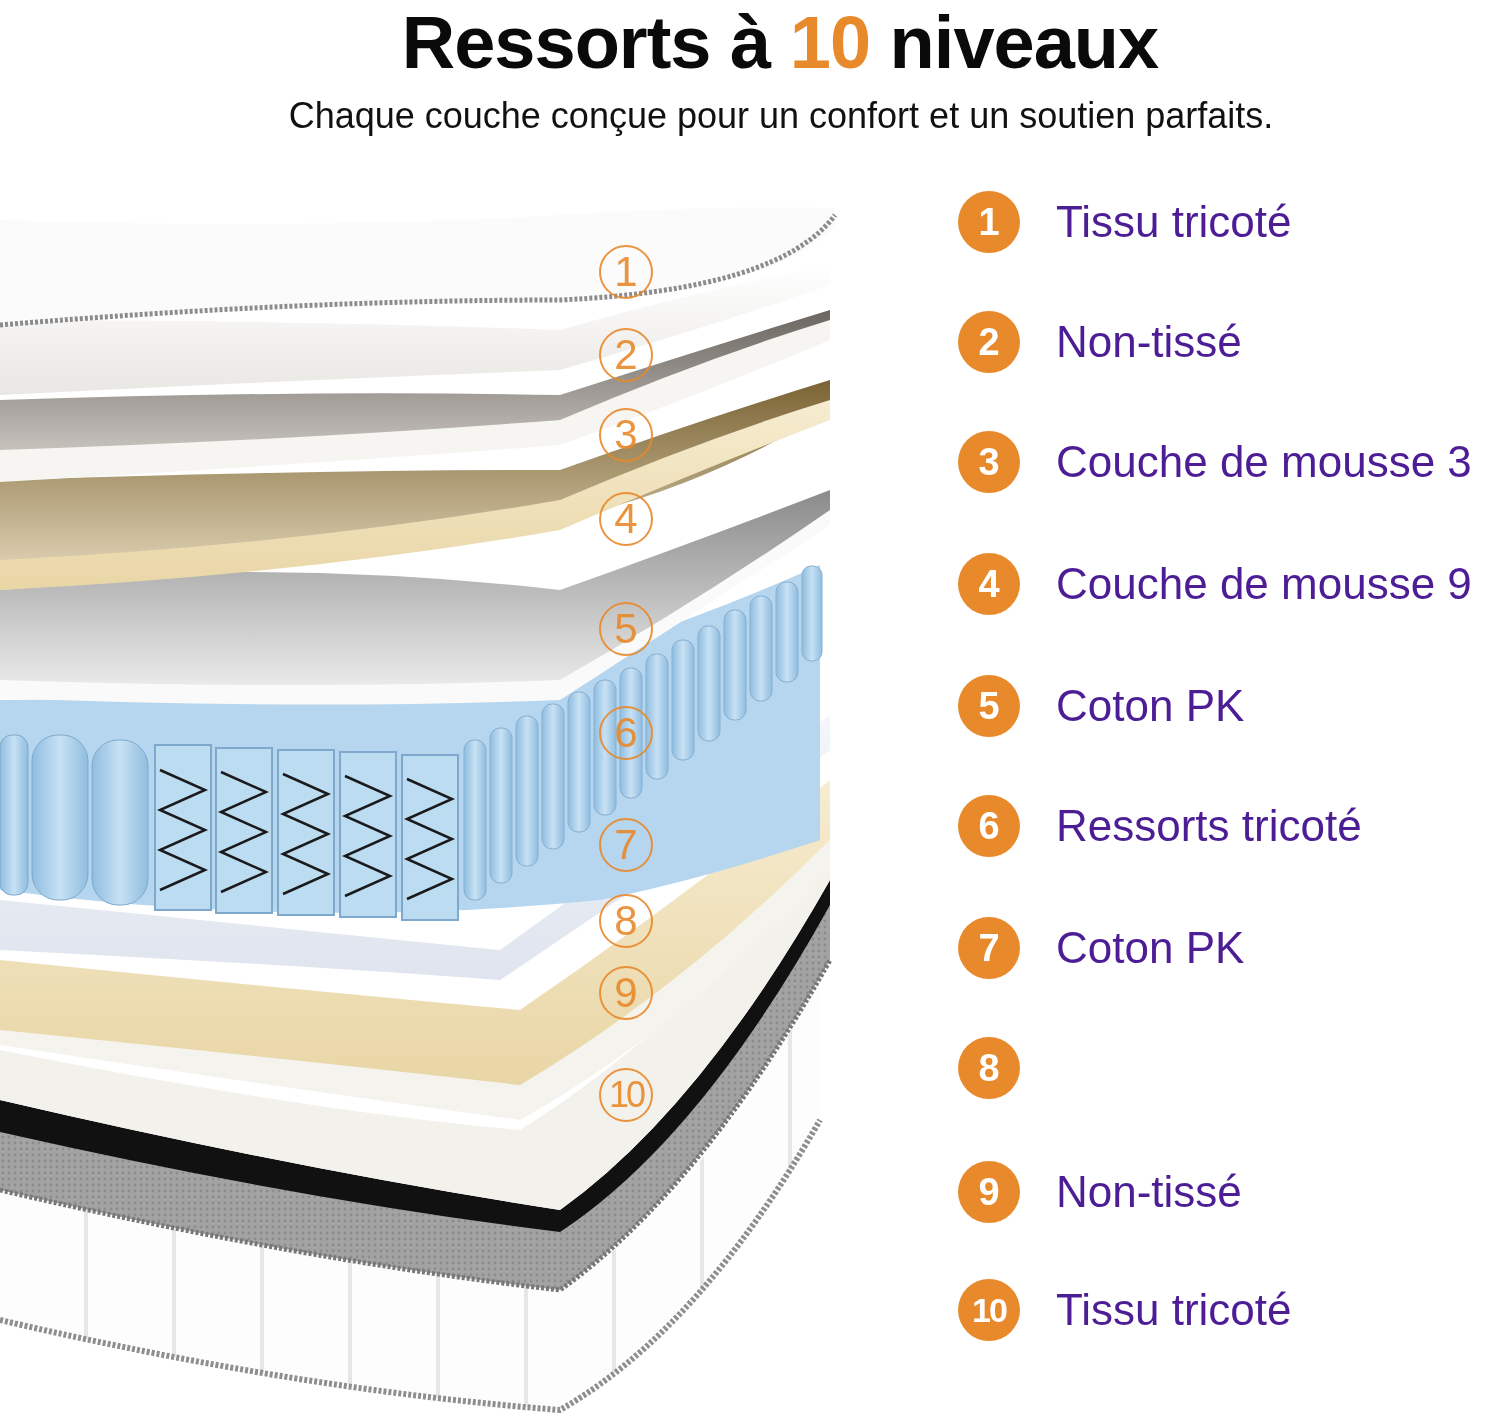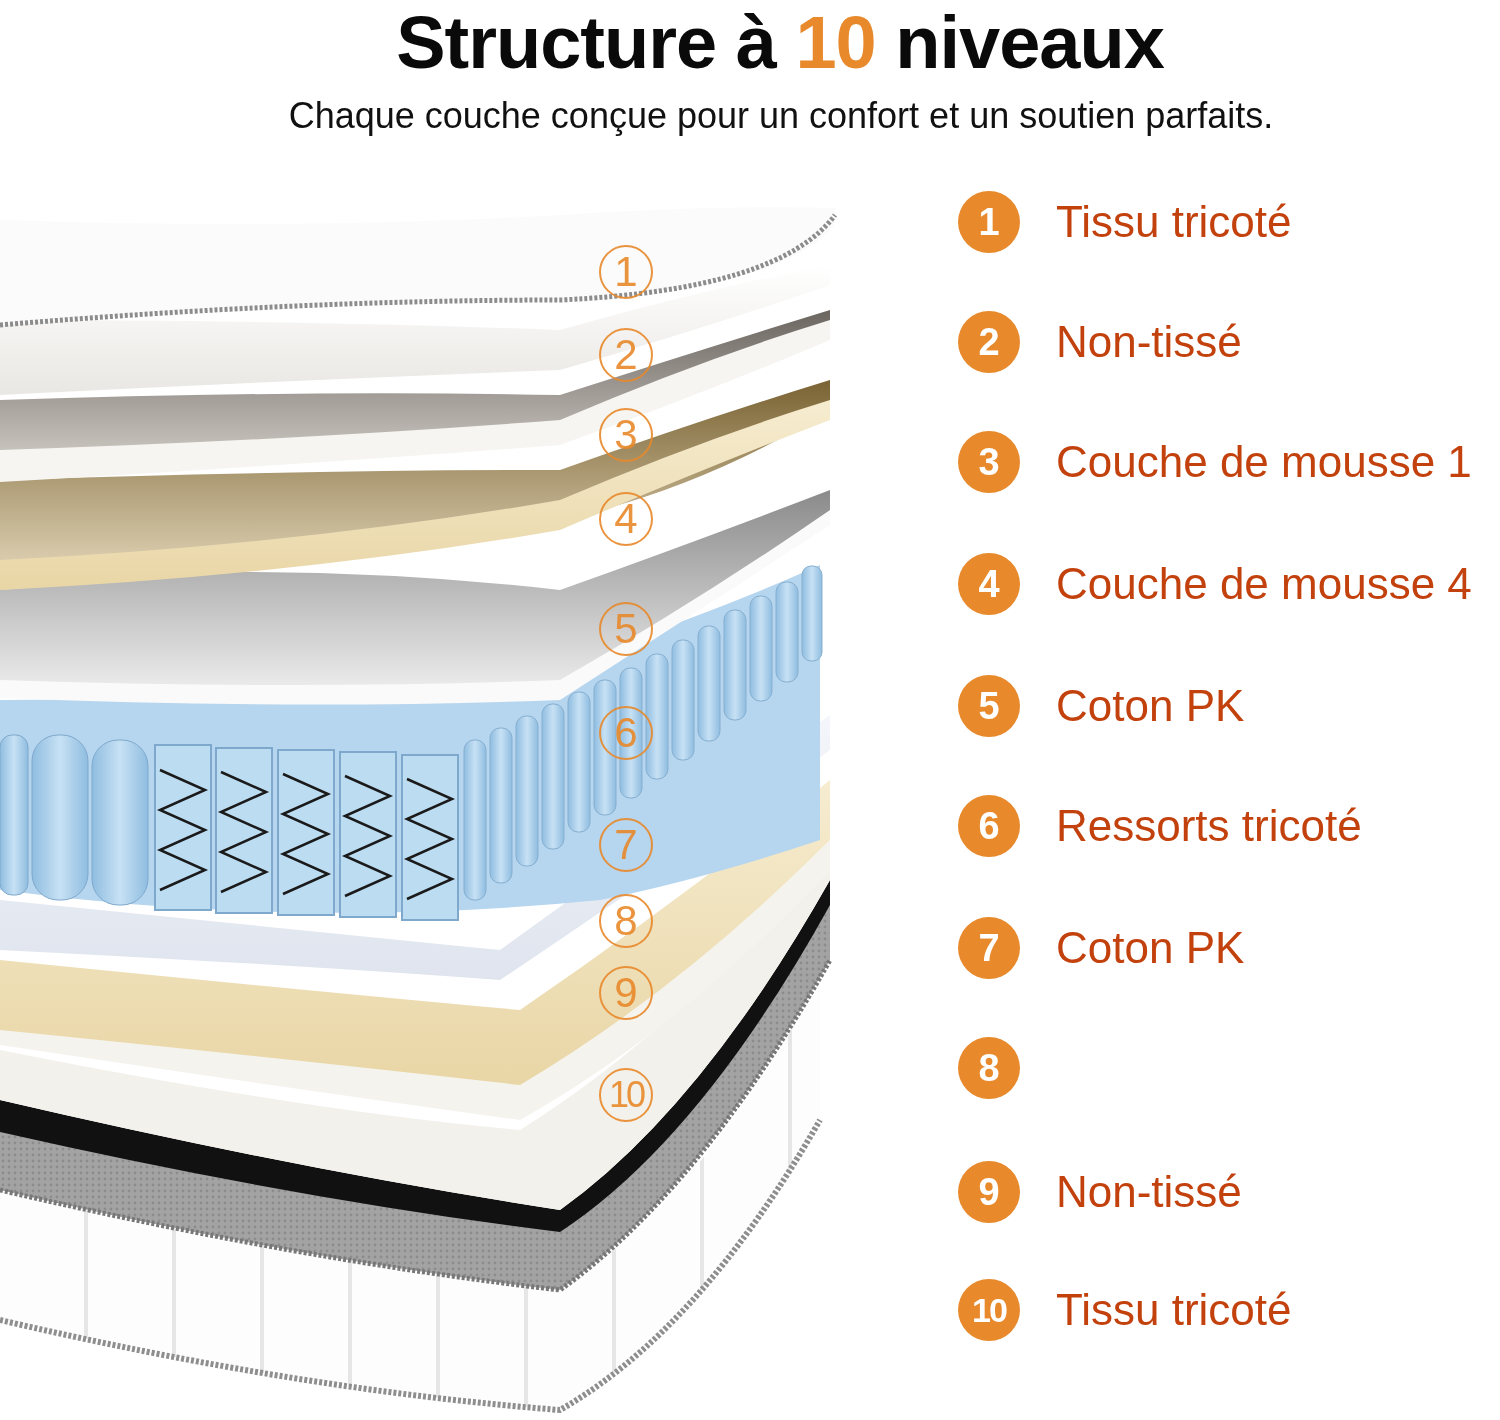--- a/index.html
+++ b/index.html
@@ -5,29 +5,29 @@
   html, body { margin:0; padding:0; background:#ffffff; }
   body { width:1500px; height:1420px; position:relative; overflow:hidden; font-family:"Liberation Sans", sans-serif; color:#0a0a0a; }
   .title { position:absolute; left:0; top:0; width:1560px; text-align:center; font-size:74px; font-weight:bold; letter-spacing:-1px; line-height:86px; }
   .title .accent { color:var(--accent); }
   .subtitle { position:absolute; left:0; top:94px; width:1562px; text-align:center; font-size:36px; line-height:44px; color:#111; }
   .illus { position:absolute; left:0; top:180px; width:860px; height:1240px; }
   .legend { position:absolute; left:958px; top:190px; width:560px; }
   .legend-item { position:absolute; left:0; height:64px; display:flex; align-items:center; }
   .badge { width:62px; height:62px; border-radius:50%; background:var(--accent); color:#fff; font-weight:bold; font-size:38px; display:flex; align-items:center; justify-content:center; flex:0 0 62px; }
   .badge.small { font-size:34px; letter-spacing:-2px; }
-  .legend-label { margin-left:36px; font-size:44px; white-space:nowrap; color:#c2410c; }
+  .legend-label { margin-left:36px; font-size:44px; white-space:nowrap; color:#4c1d95; }
   .marker { position:absolute; width:54px; height:54px; border:2px solid var(--accent); border-radius:50%; color:var(--accent); font-size:42px; display:flex; align-items:center; justify-content:center; box-sizing:border-box; opacity:0.9; }
   .marker.ten { font-size:36px; letter-spacing:-3px; }
 </style>
 </head>
 <body>
 
 <div class="title">
-  <span>Structure à </span><span class="accent">10</span><span> niveaux</span>
+  <span>Ressorts à </span><span class="accent">10</span><span> niveaux</span>
 </div>
 <div class="subtitle">Chaque couche conçue pour un confort et un soutien parfaits.</div>
 
 <div class="illus">
   <svg width="860" height="1240" viewBox="0 180 860 1240">
     <defs>
       <linearGradient id="gWhite" x1="0" y1="0" x2="0" y2="1">
         <stop offset="0" stop-color="#ffffff"></stop>
           <stop offset="1" stop-color="#e9e7e3"></stop>
       </linearGradient>
@@ -147,25 +147,25 @@
   <div class="legend-item" style="top:0px;">
     <div class="badge">1</div>
     <div class="legend-label">Tissu tricoté</div>
   </div>
   <div class="legend-item" style="top:120px;">
     <div class="badge">2</div>
     <div class="legend-label">Non-tissé</div>
   </div>
   <div class="legend-item" style="top:240px;">
     <div class="badge">3</div>
-    <div class="legend-label">Couche de mousse 1</div>
+    <div class="legend-label">Couche de mousse 3</div>
   </div>
   <div class="legend-item" style="top:362px;">
     <div class="badge">4</div>
-    <div class="legend-label">Couche de mousse 4</div>
+    <div class="legend-label">Couche de mousse 9</div>
   </div>
   <div class="legend-item" style="top:484px;">
     <div class="badge">5</div>
     <div class="legend-label">Coton PK</div>
   </div>
   <div class="legend-item" style="top:604px;">
     <div class="badge">6</div>
     <div class="legend-label">Ressorts tricoté</div>
   </div>
   <div class="legend-item" style="top:726px;">

